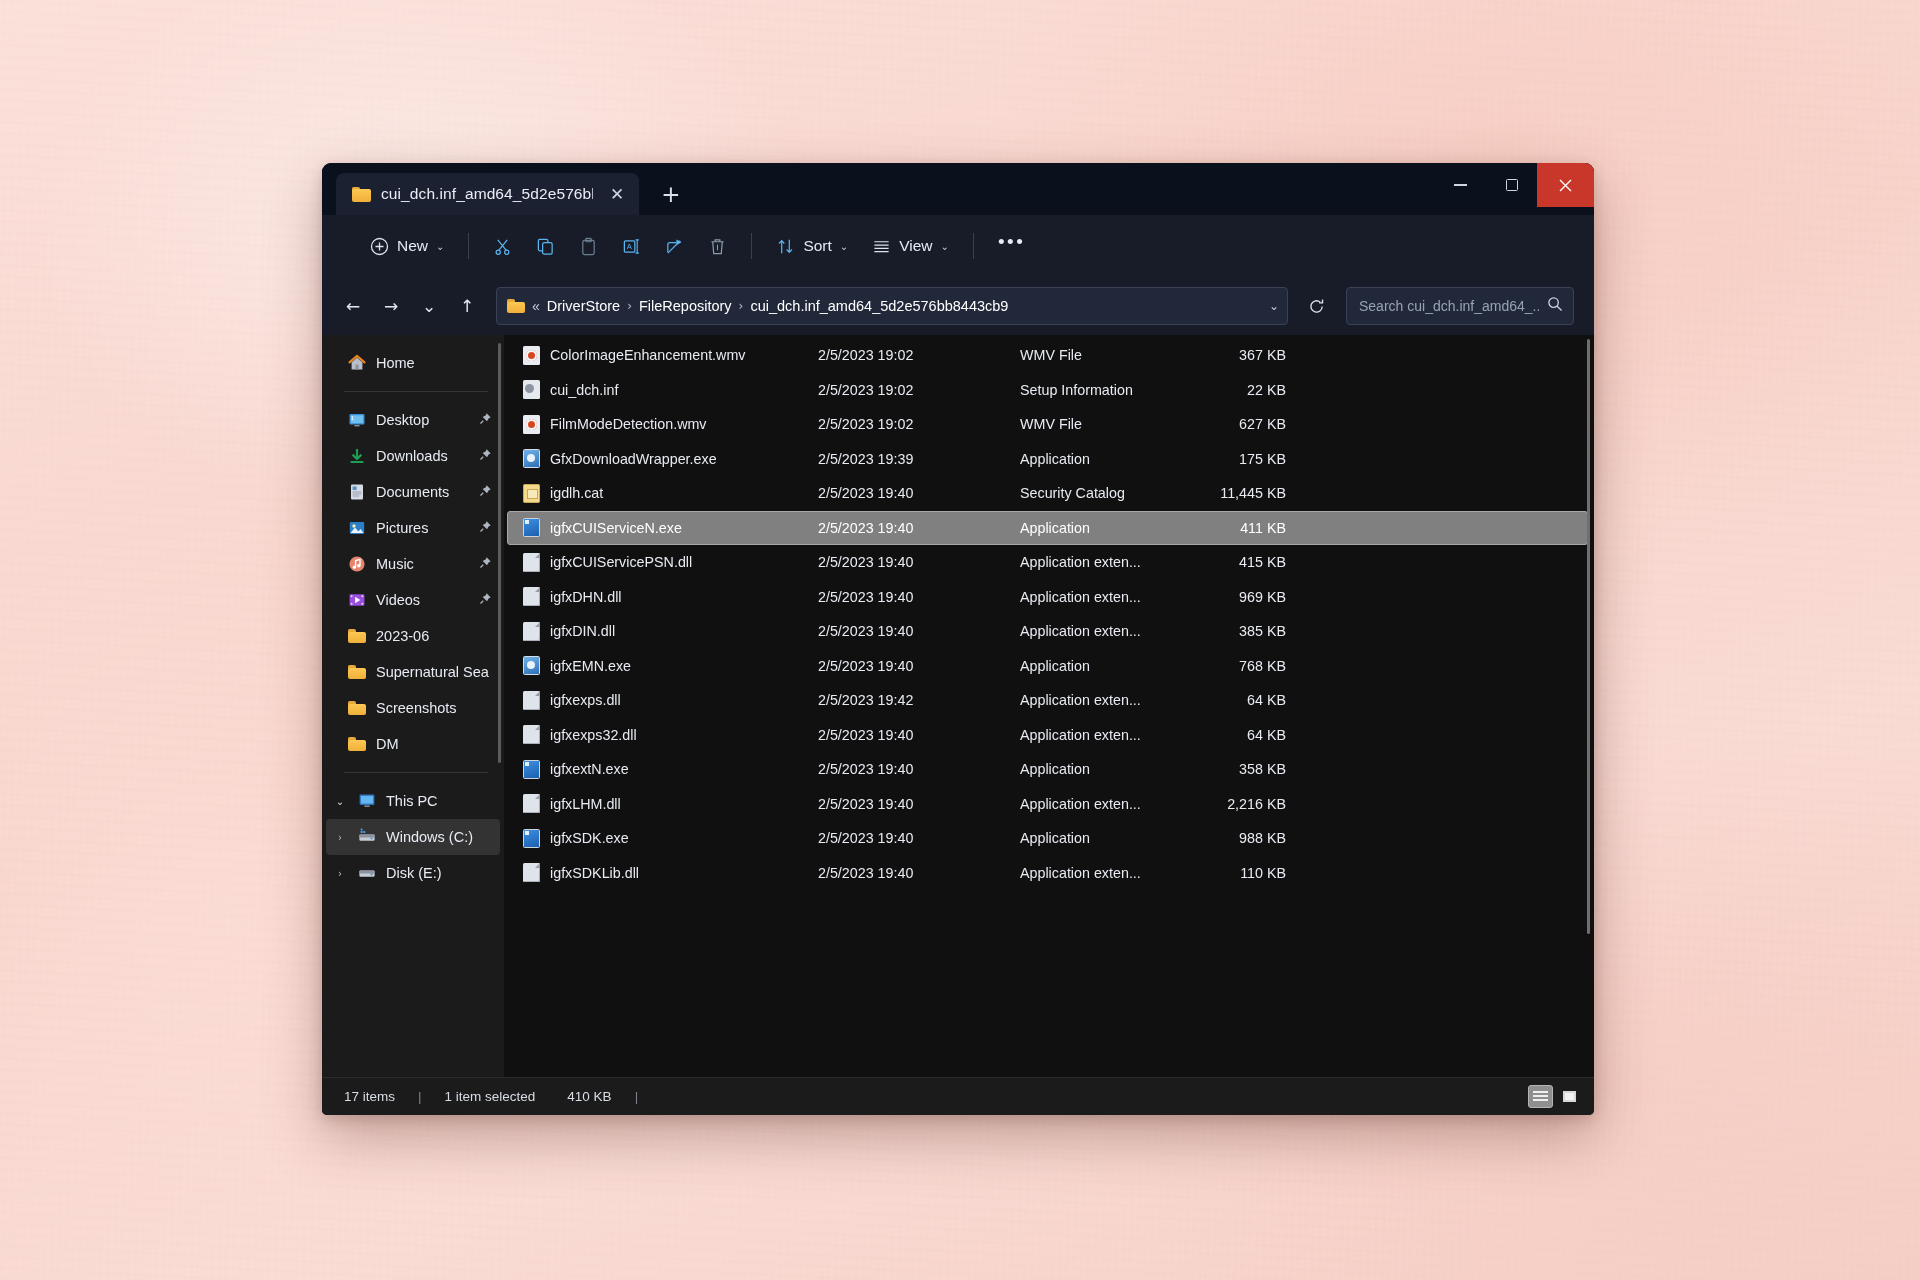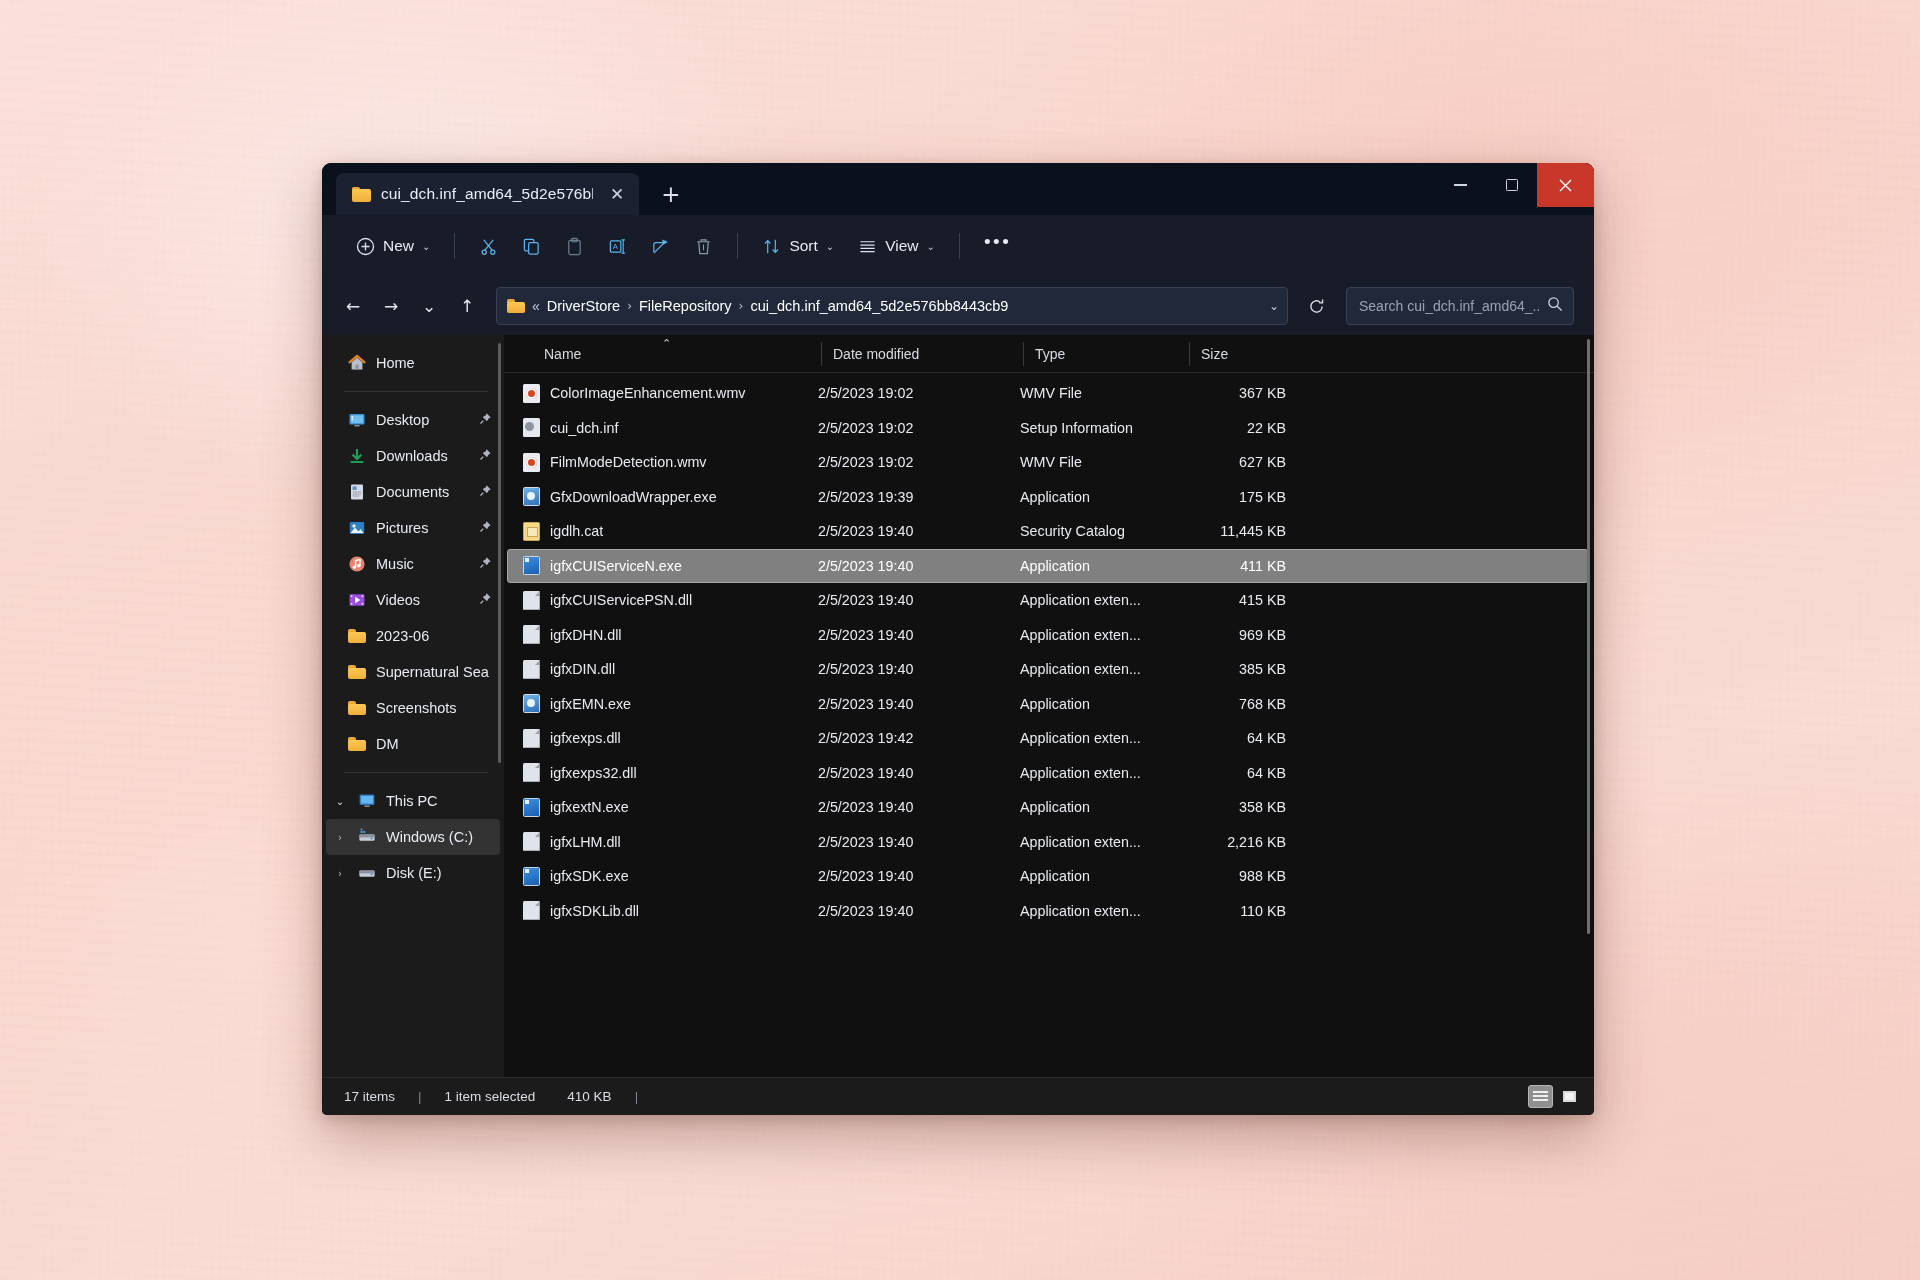--- a/index.html
+++ b/index.html
@@ -144,21 +144,21 @@
   }
   .wc-close { background: #c9372a; width: 57px; }
   .wc-close svg { display: block; }
 
   
   #commandbar {
     height: 62px;
     background: #171c28;
     display: flex;
     align-items: center;
-    padding-left: 22px;
+    padding-left: 36px;
     gap: 0px;
     flex: none;
   }
   .cmd-btn {
     height: 40px;
     display: flex;
     align-items: center;
     gap: 8px;
     padding: 0 12px;
     border-radius: 5px;
@@ -836,35 +836,20 @@
           </svg>
         </span>
         <span class="nav-label">Disk (E:)</span>
       </div>
 
       <div id="sidebar-scrollbar"></div>
     </div>
 
     <div id="filepanel">
 
-      <div id="col-header">
-        <div class="col col-name">
-          <span>Name</span>
-        </div>
-        <div class="col col-date">
-          <span>Date modified</span>
-        </div>
-        <div class="col col-type">
-          <span>Type</span>
-        </div>
-        <div class="col col-size">
-          <span>Size</span>
-        </div>
-        <span id="sort-caret">⌃</span>
-      </div>
 
       <div id="filelist">
           <div class="file-row">
             <div class="cell cell-name">
               <span class="fico fico-wmv"></span>
               <span>ColorImageEnhancement.wmv</span>
             </div>
             <div class="cell cell-date">2/5/2023 19:02</div>
             <div class="cell cell-type">WMV File</div>
             <div class="cell cell-size">367 KB</div>

